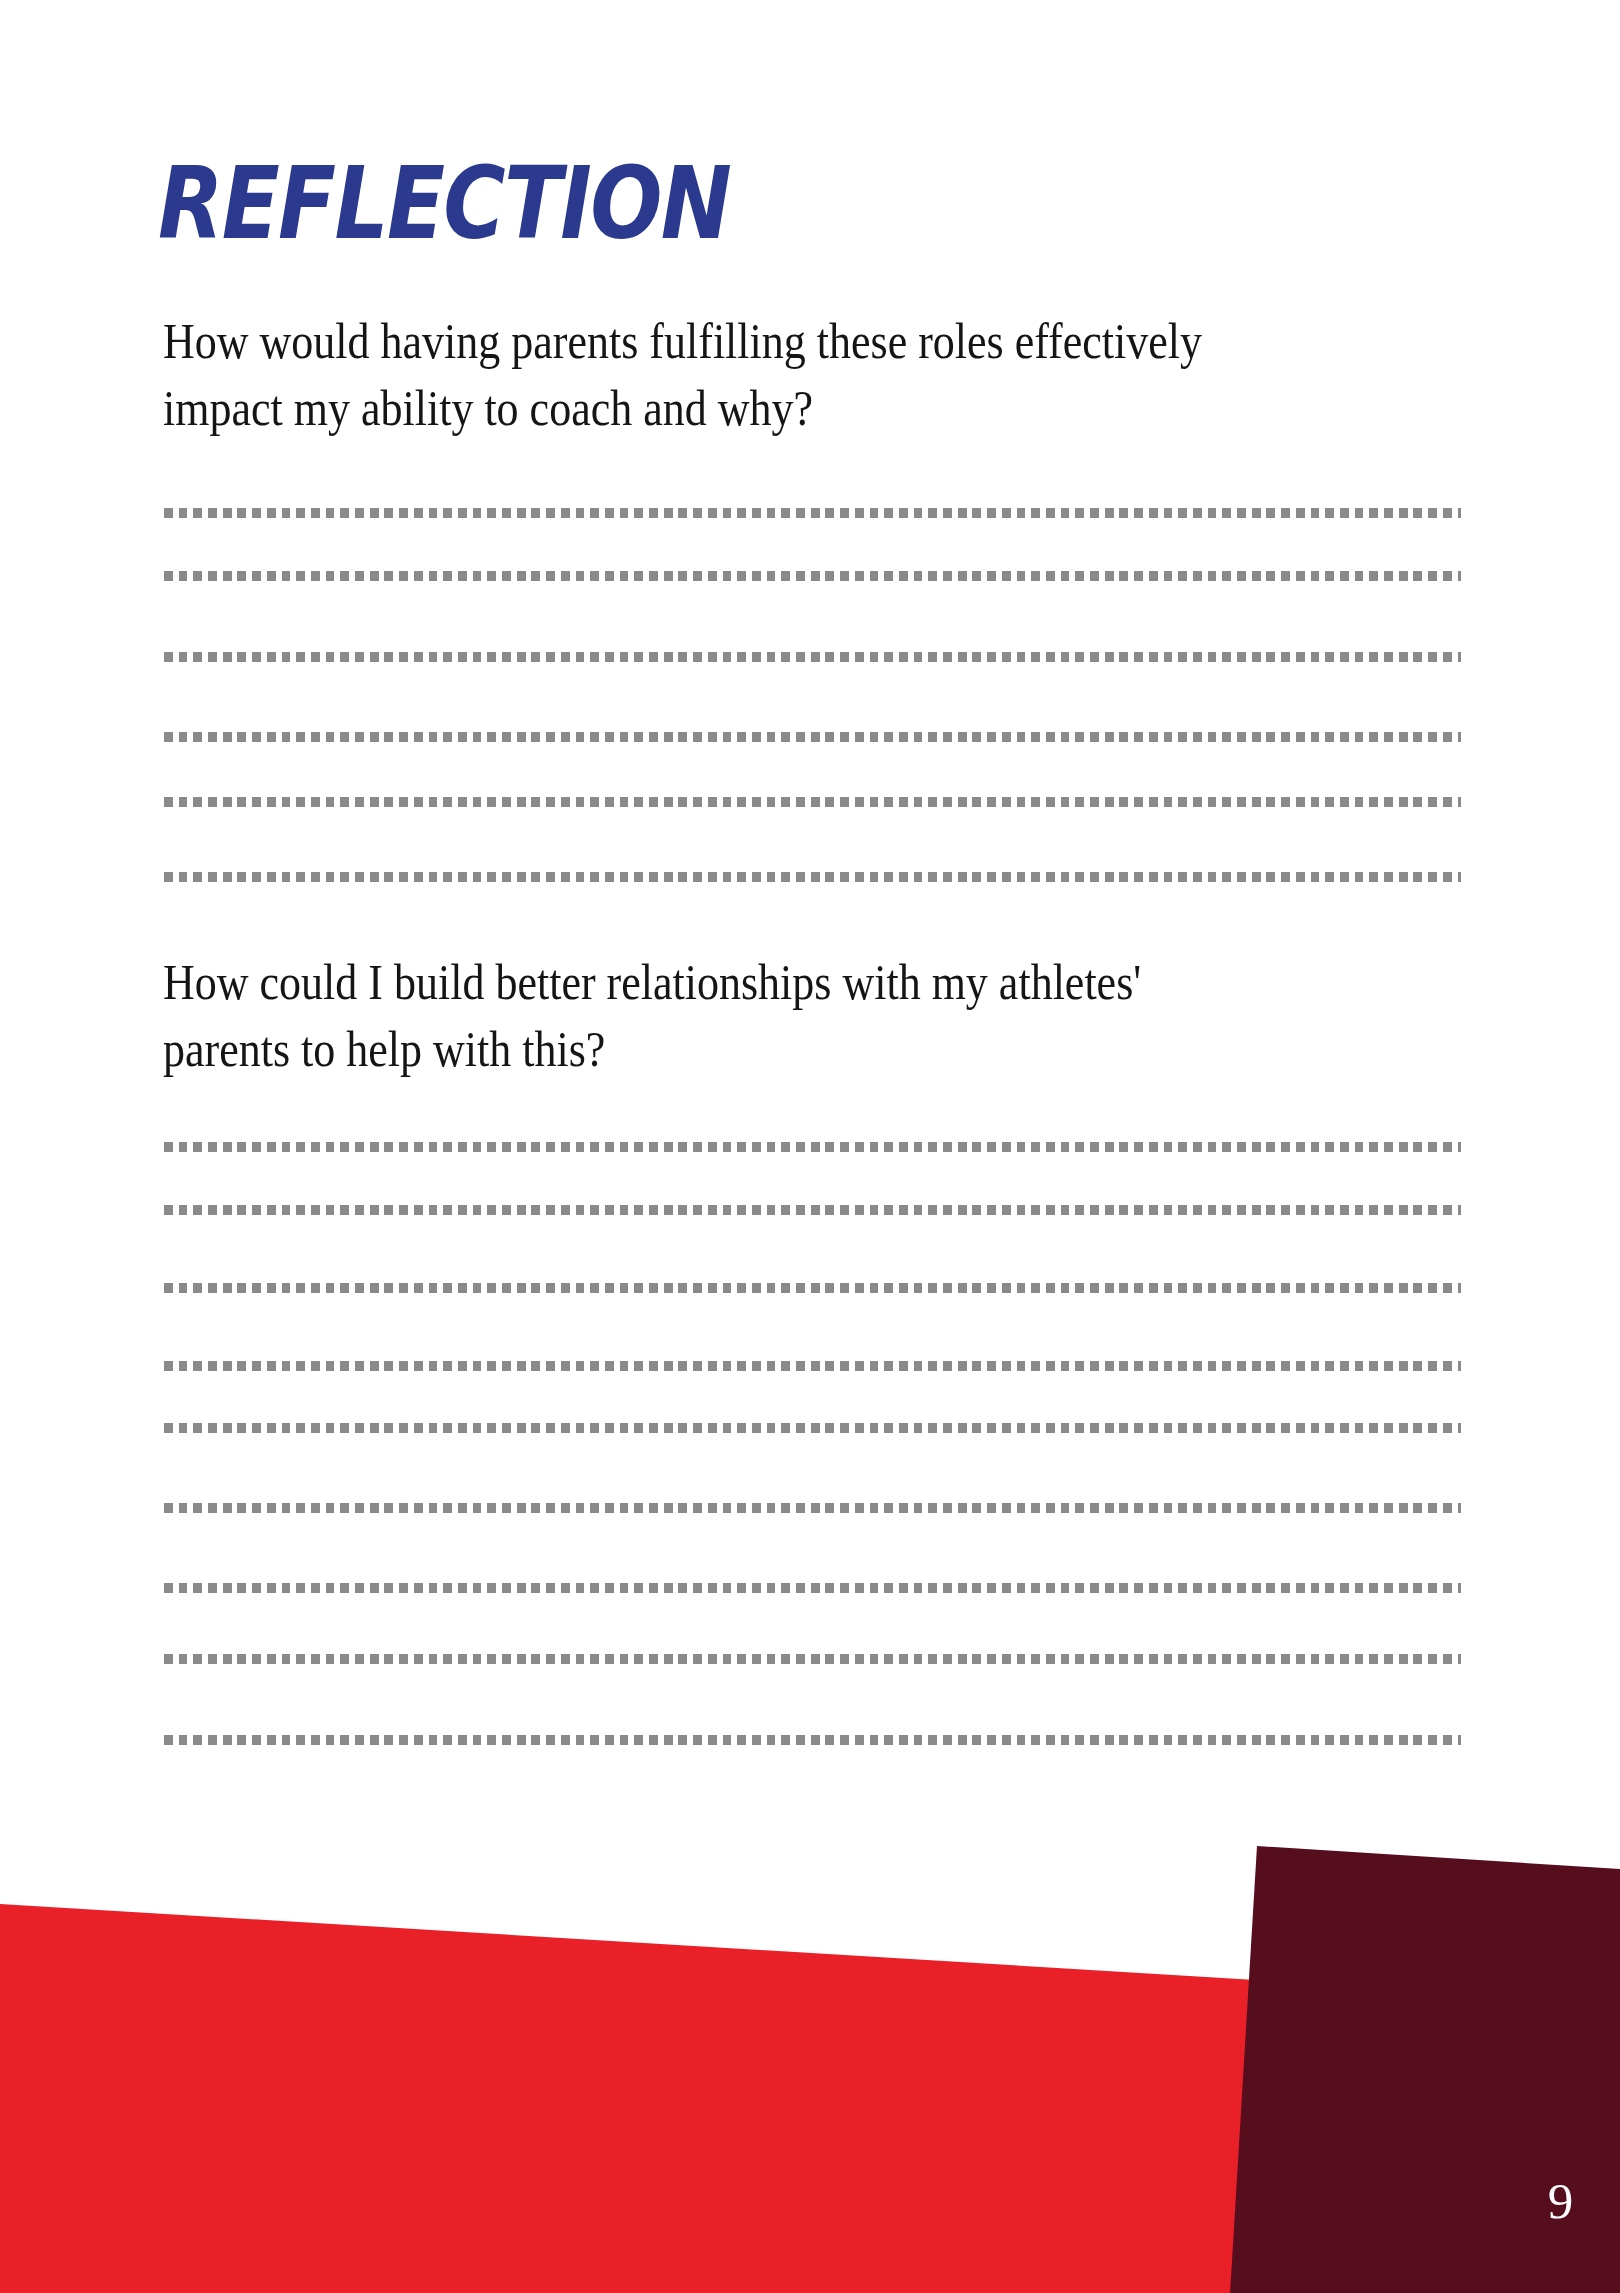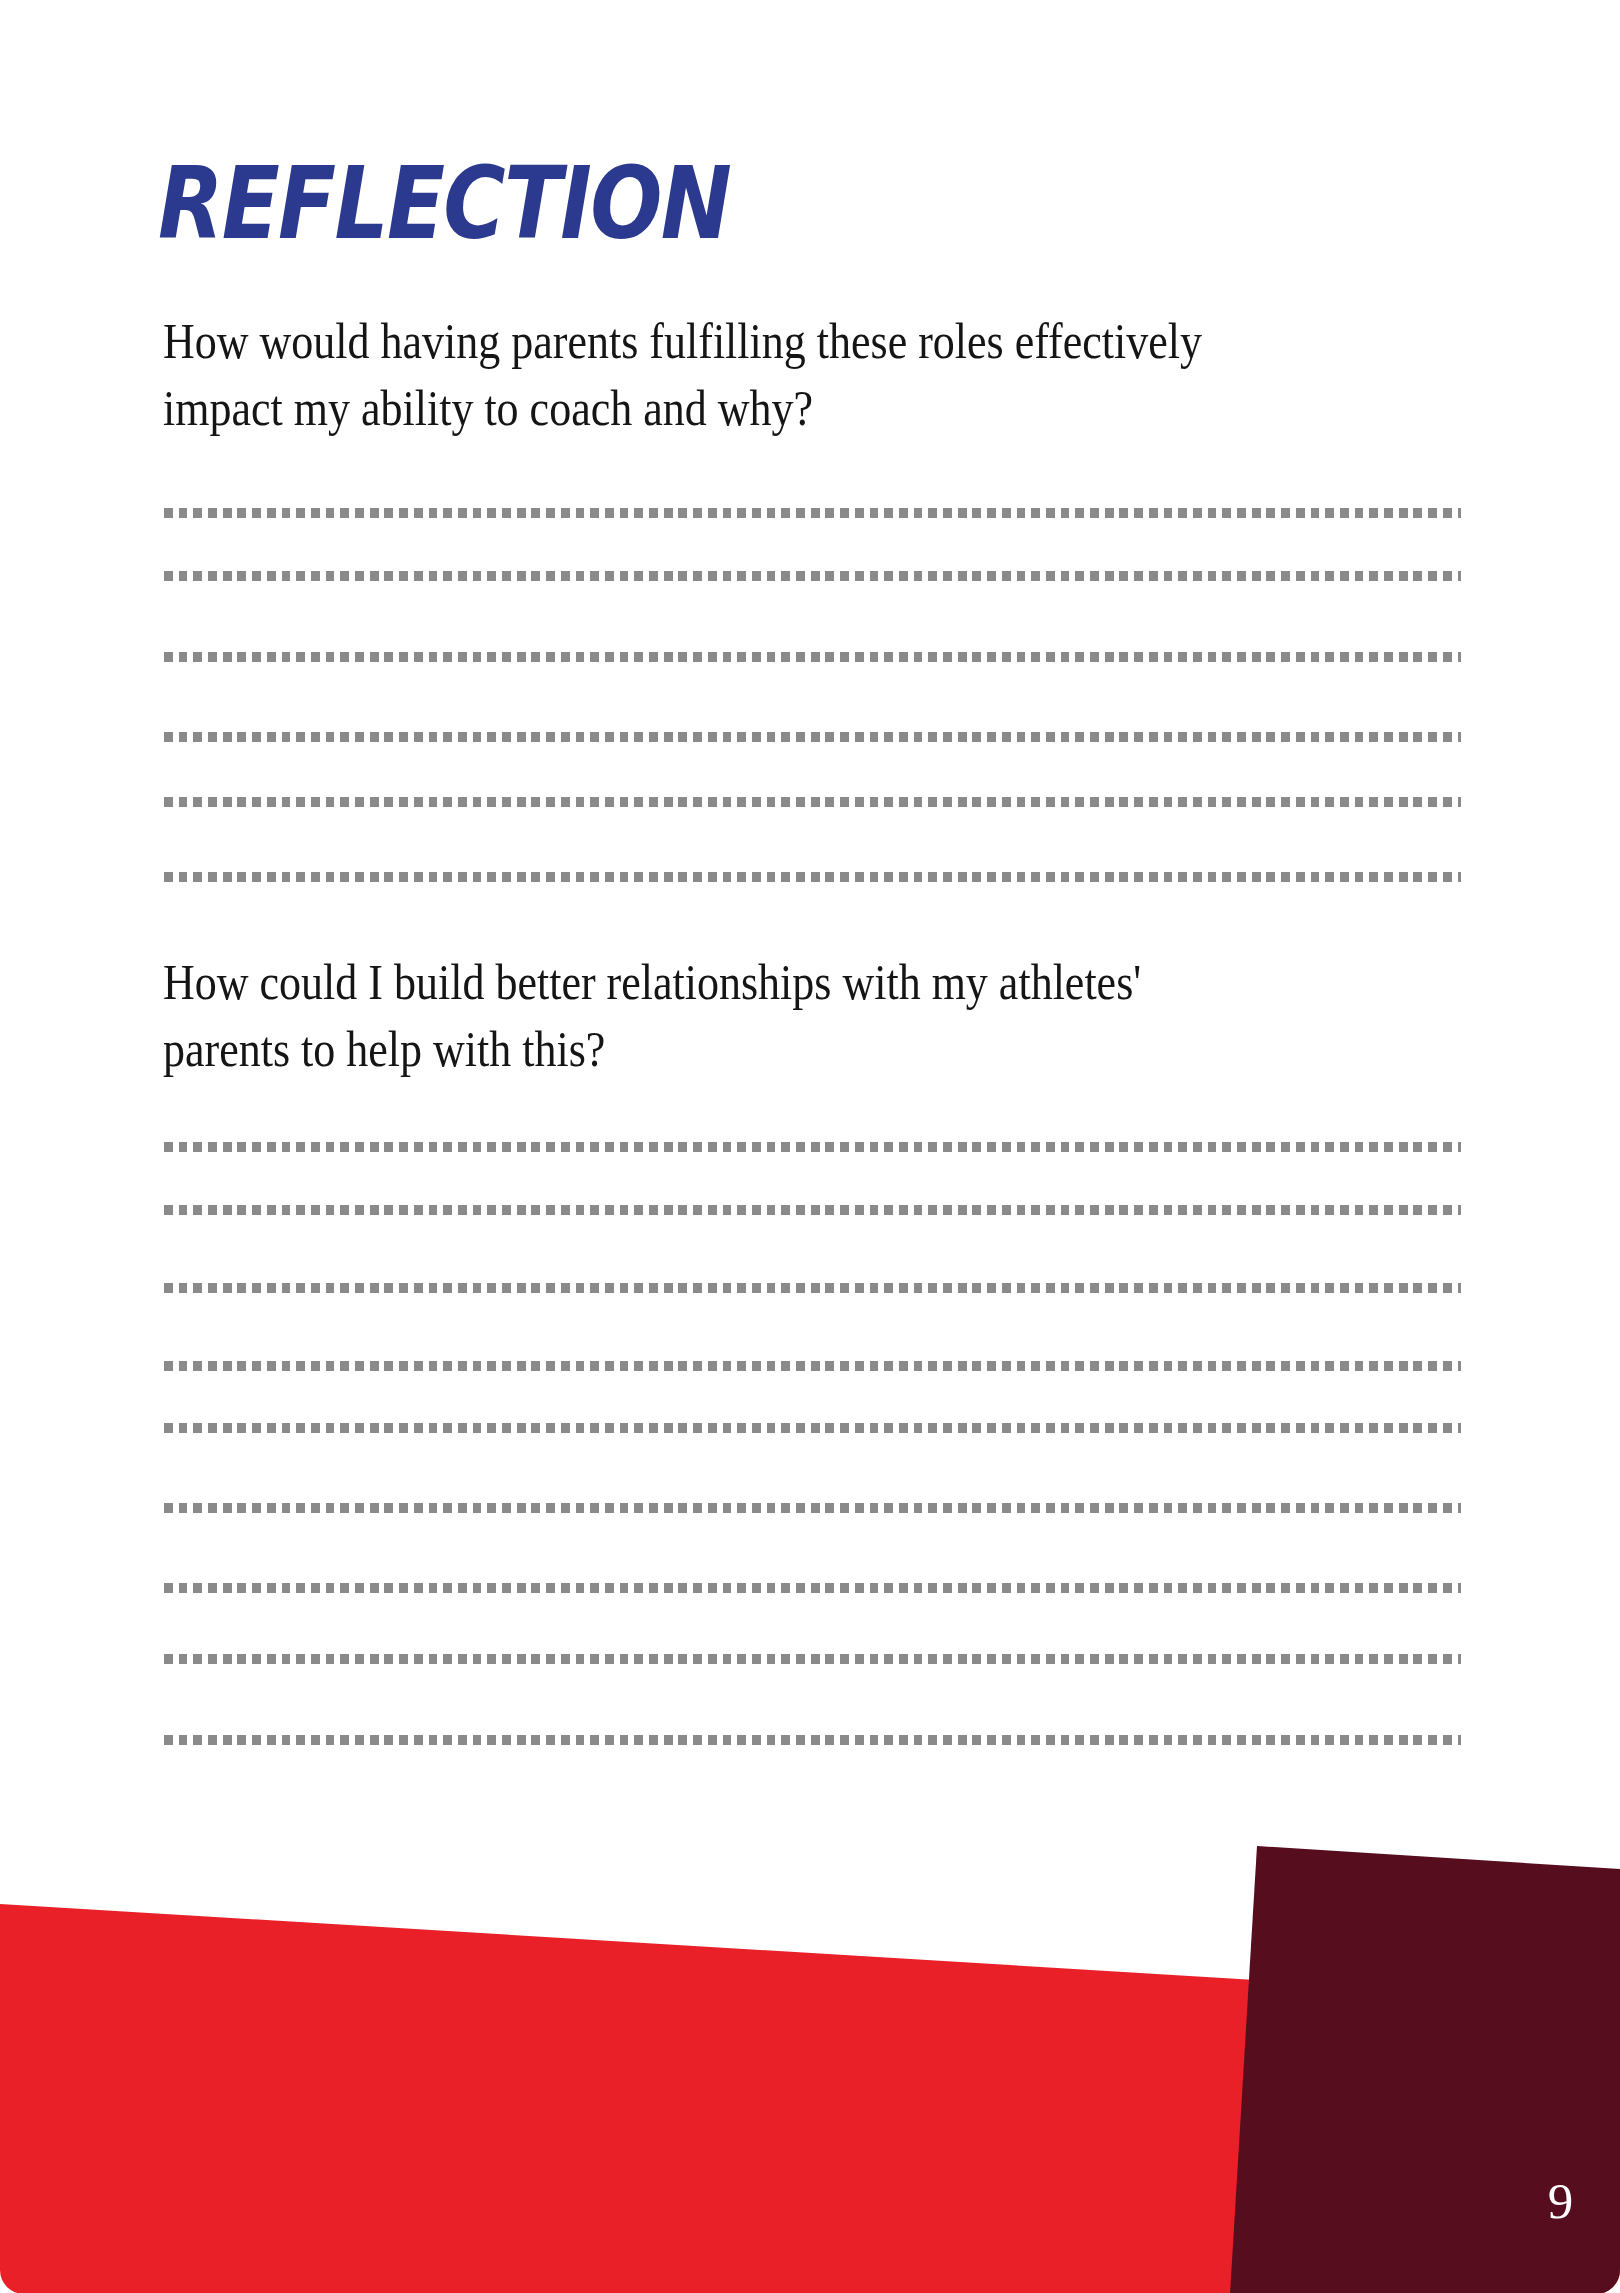--- a/index.html
+++ b/index.html
@@ -7,21 +7,20 @@
     padding: 0;
     background: #ffffff;
   }
   .page {
     position: relative;
     width: 1620px;
     height: 2294px;
     background: #ffffff;
     overflow: hidden;
     font-family: "Liberation Serif", serif;
-    border-radius: 24px;
   }
   .title {
     position: absolute;
     left: 158px;
     top: 154px;
     margin: 0;
     font-family: "DejaVu Sans", sans-serif;
     font-weight: bold;
     font-style: italic;
     font-size: 100px;

